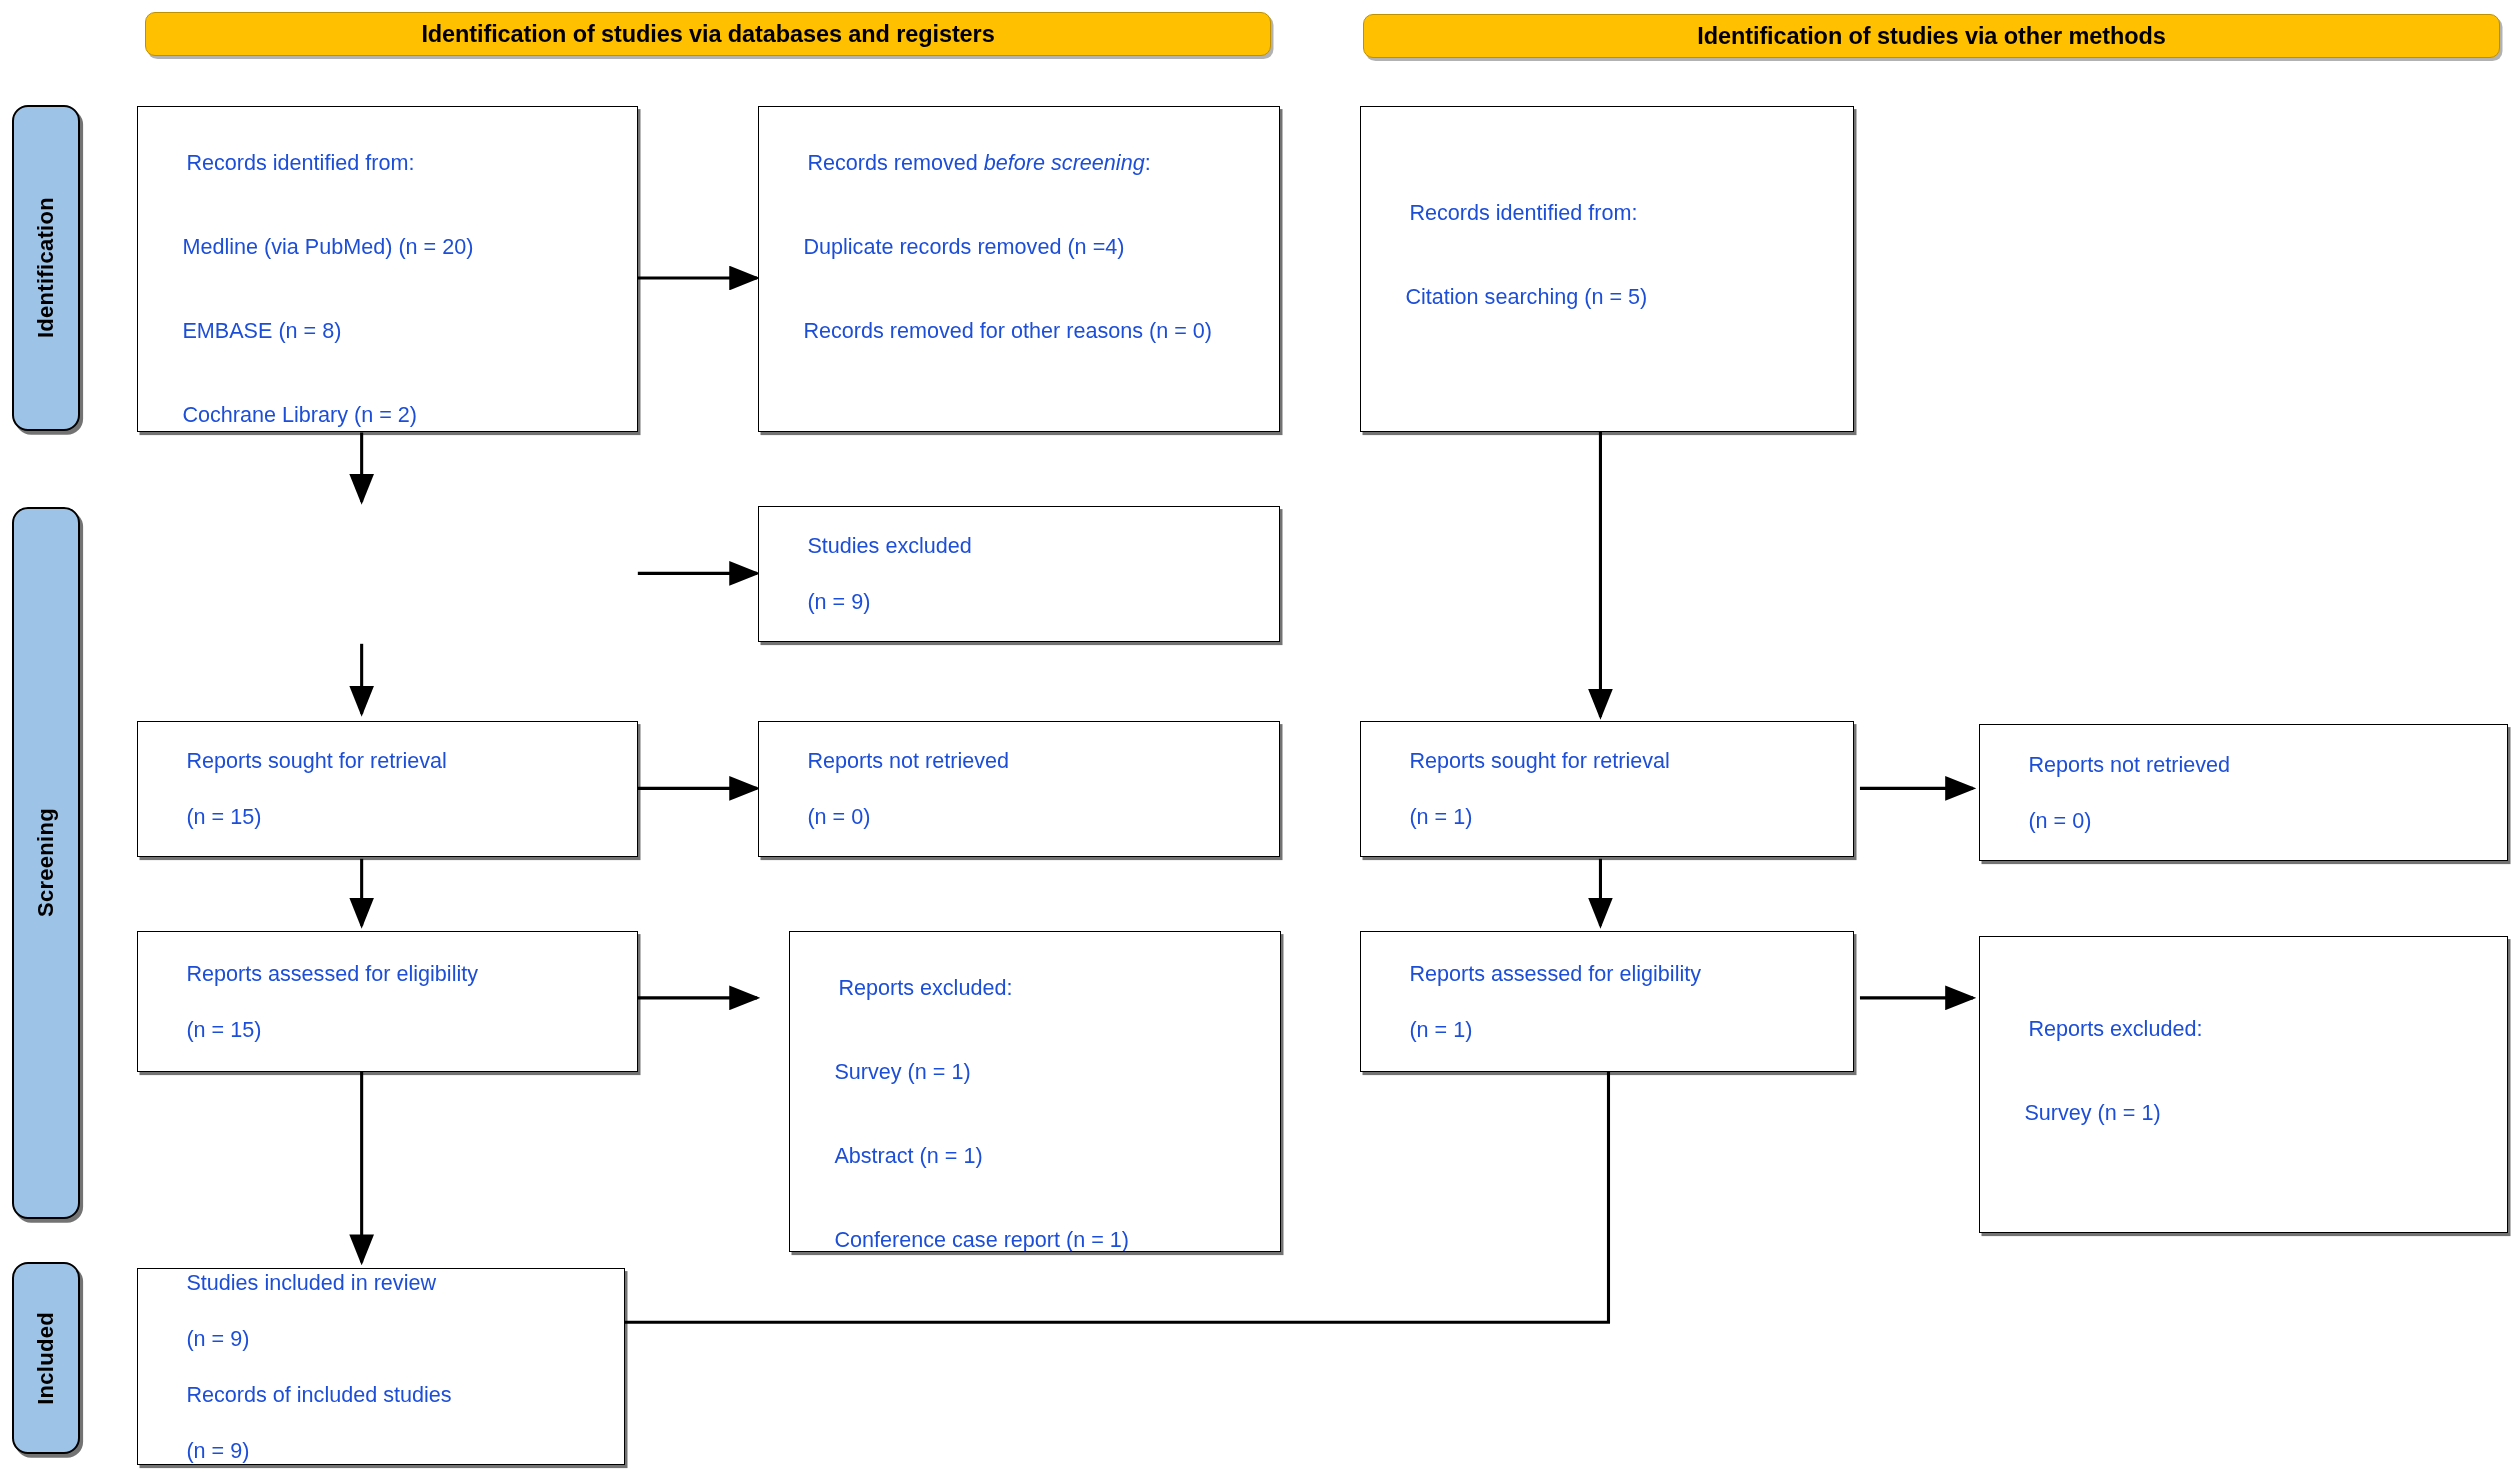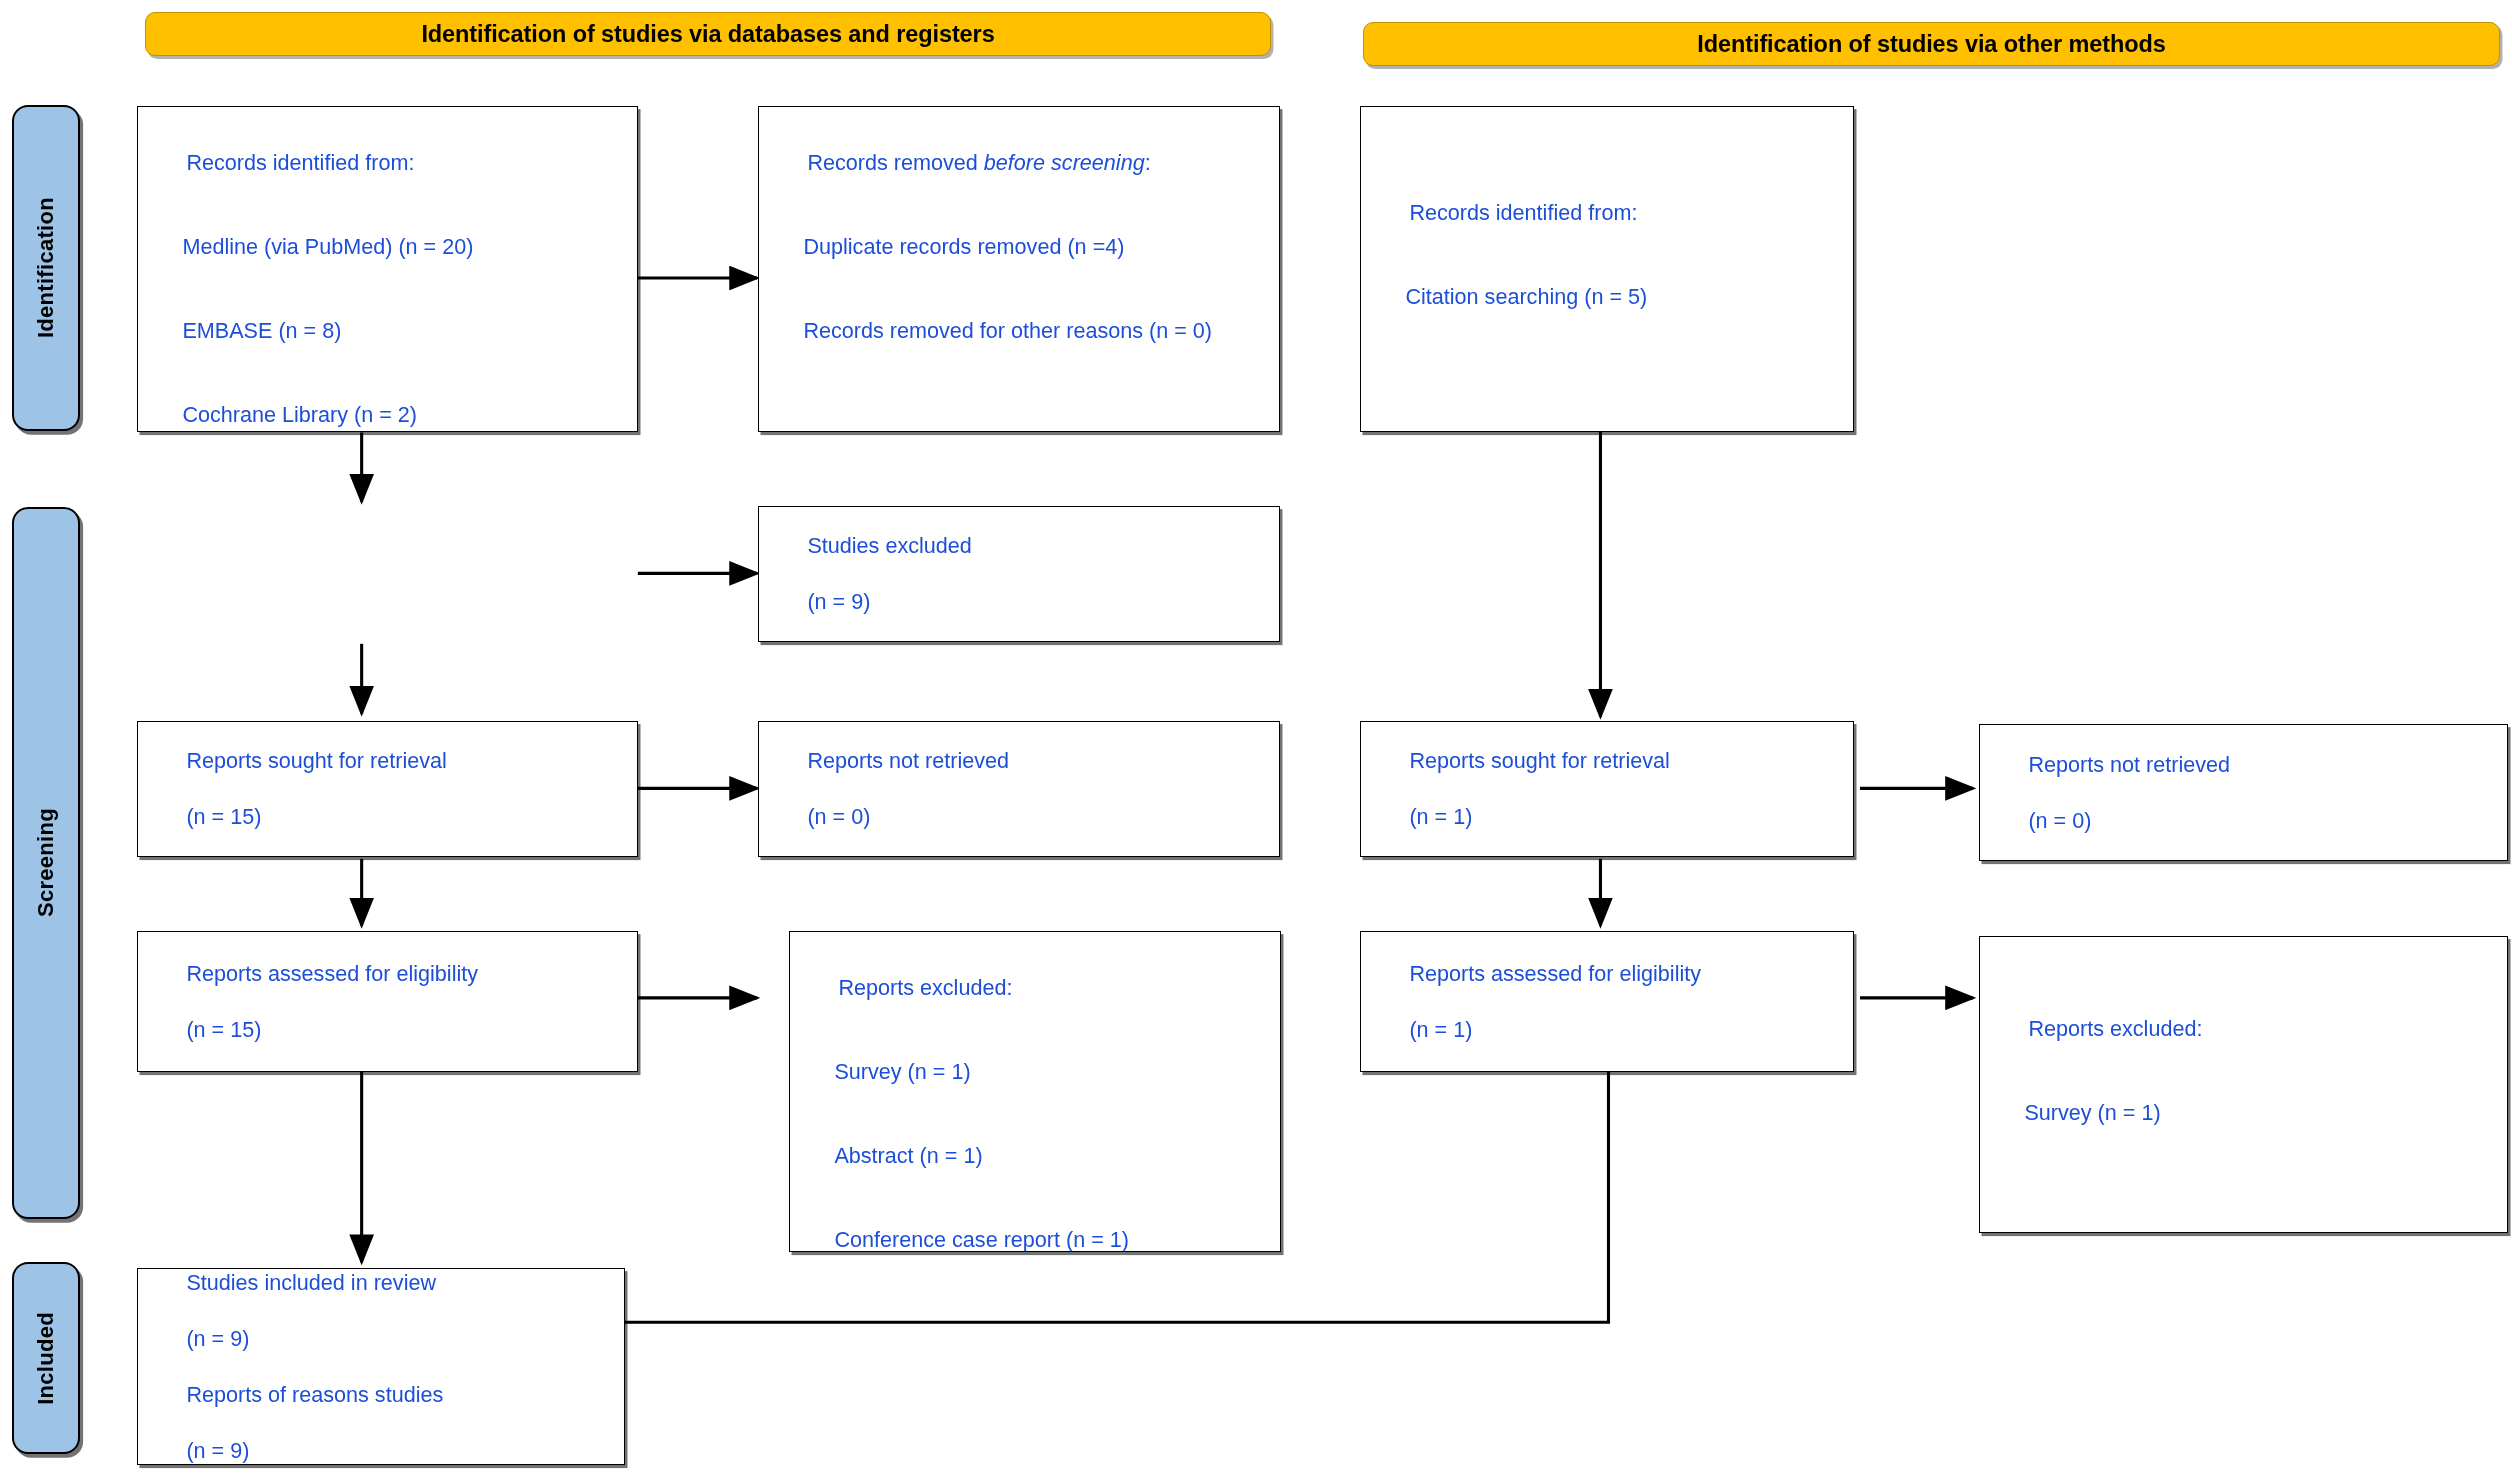--- a/index.html
+++ b/index.html
@@ -133,21 +133,21 @@
       <path d="M3010,1615 L3193,1615"></path>
 
       <path d="M2603,1735 L2603,2140 L948,2140"></path>
     </g>
   </svg>
 
   <div class="phase-header" style="left:145px; top:12.4px; width:1126px; height:44px;">
     <span>Identification of studies via databases and registers</span>
   </div>
 
-  <div class="phase-header" style="left:1363px; top:22px; width:1137px; height:44px;">
+  <div class="phase-header" style="left:1363px; top:14px; width:1137px; height:44px;">
     <span>Identification of studies via other methods</span>
   </div>
 
   <div class="stage-label" style="left:12.4px; top:105px; width:68px; height:326px;">
     <span>Identification</span>
   </div>
 
   <div class="stage-label" style="left:12.4px; top:507px; width:68px; height:712px;">
     <span>Screening</span>
   </div>
@@ -212,21 +212,21 @@
       
       
       
     </div>
   </div>
 
   <div class="node v-center" style="left:137px; top:1268px; width:488px; height:197px;">
     <div class="node-text">
       <span>Studies included in review</span><br>
       <span>(n = 9)</span><br>
-      <span>Reports of reasons studies</span><br>
+      <span>Records of included studies</span><br>
       <span>(n = 9)</span>
     </div>
   </div>
 
   <div class="node v-center" style="left:1360px; top:106px; width:494px; height:326px;">
     <div class="node-text">
       <span>Records identified from:</span><br>
       <span class="indent">Citation searching (n = 5)</span>
     </div>
   </div>

